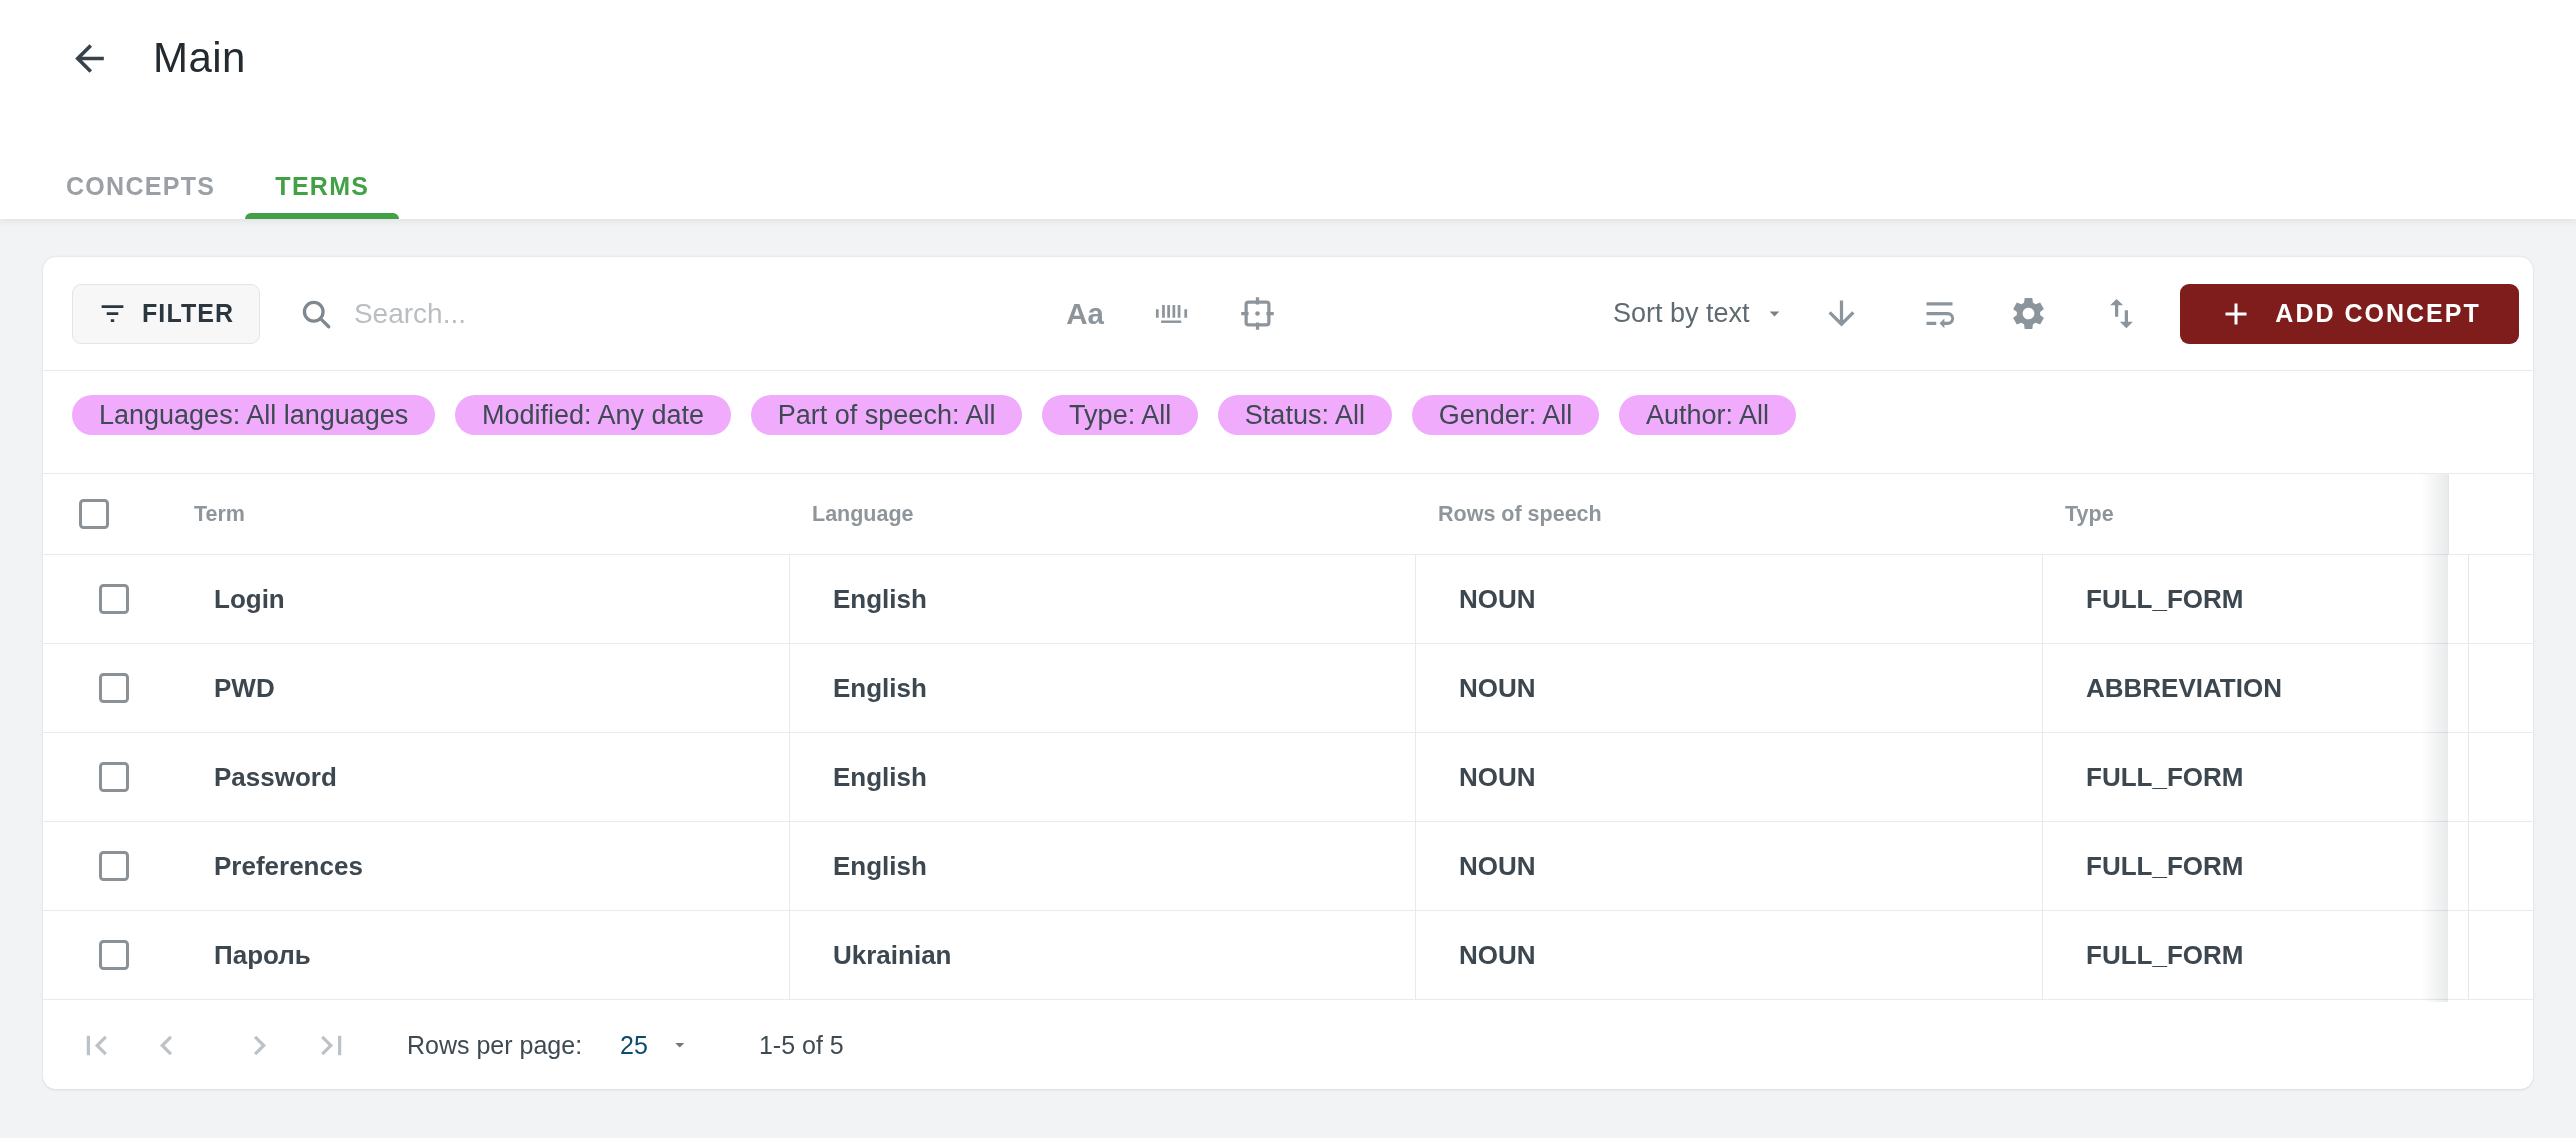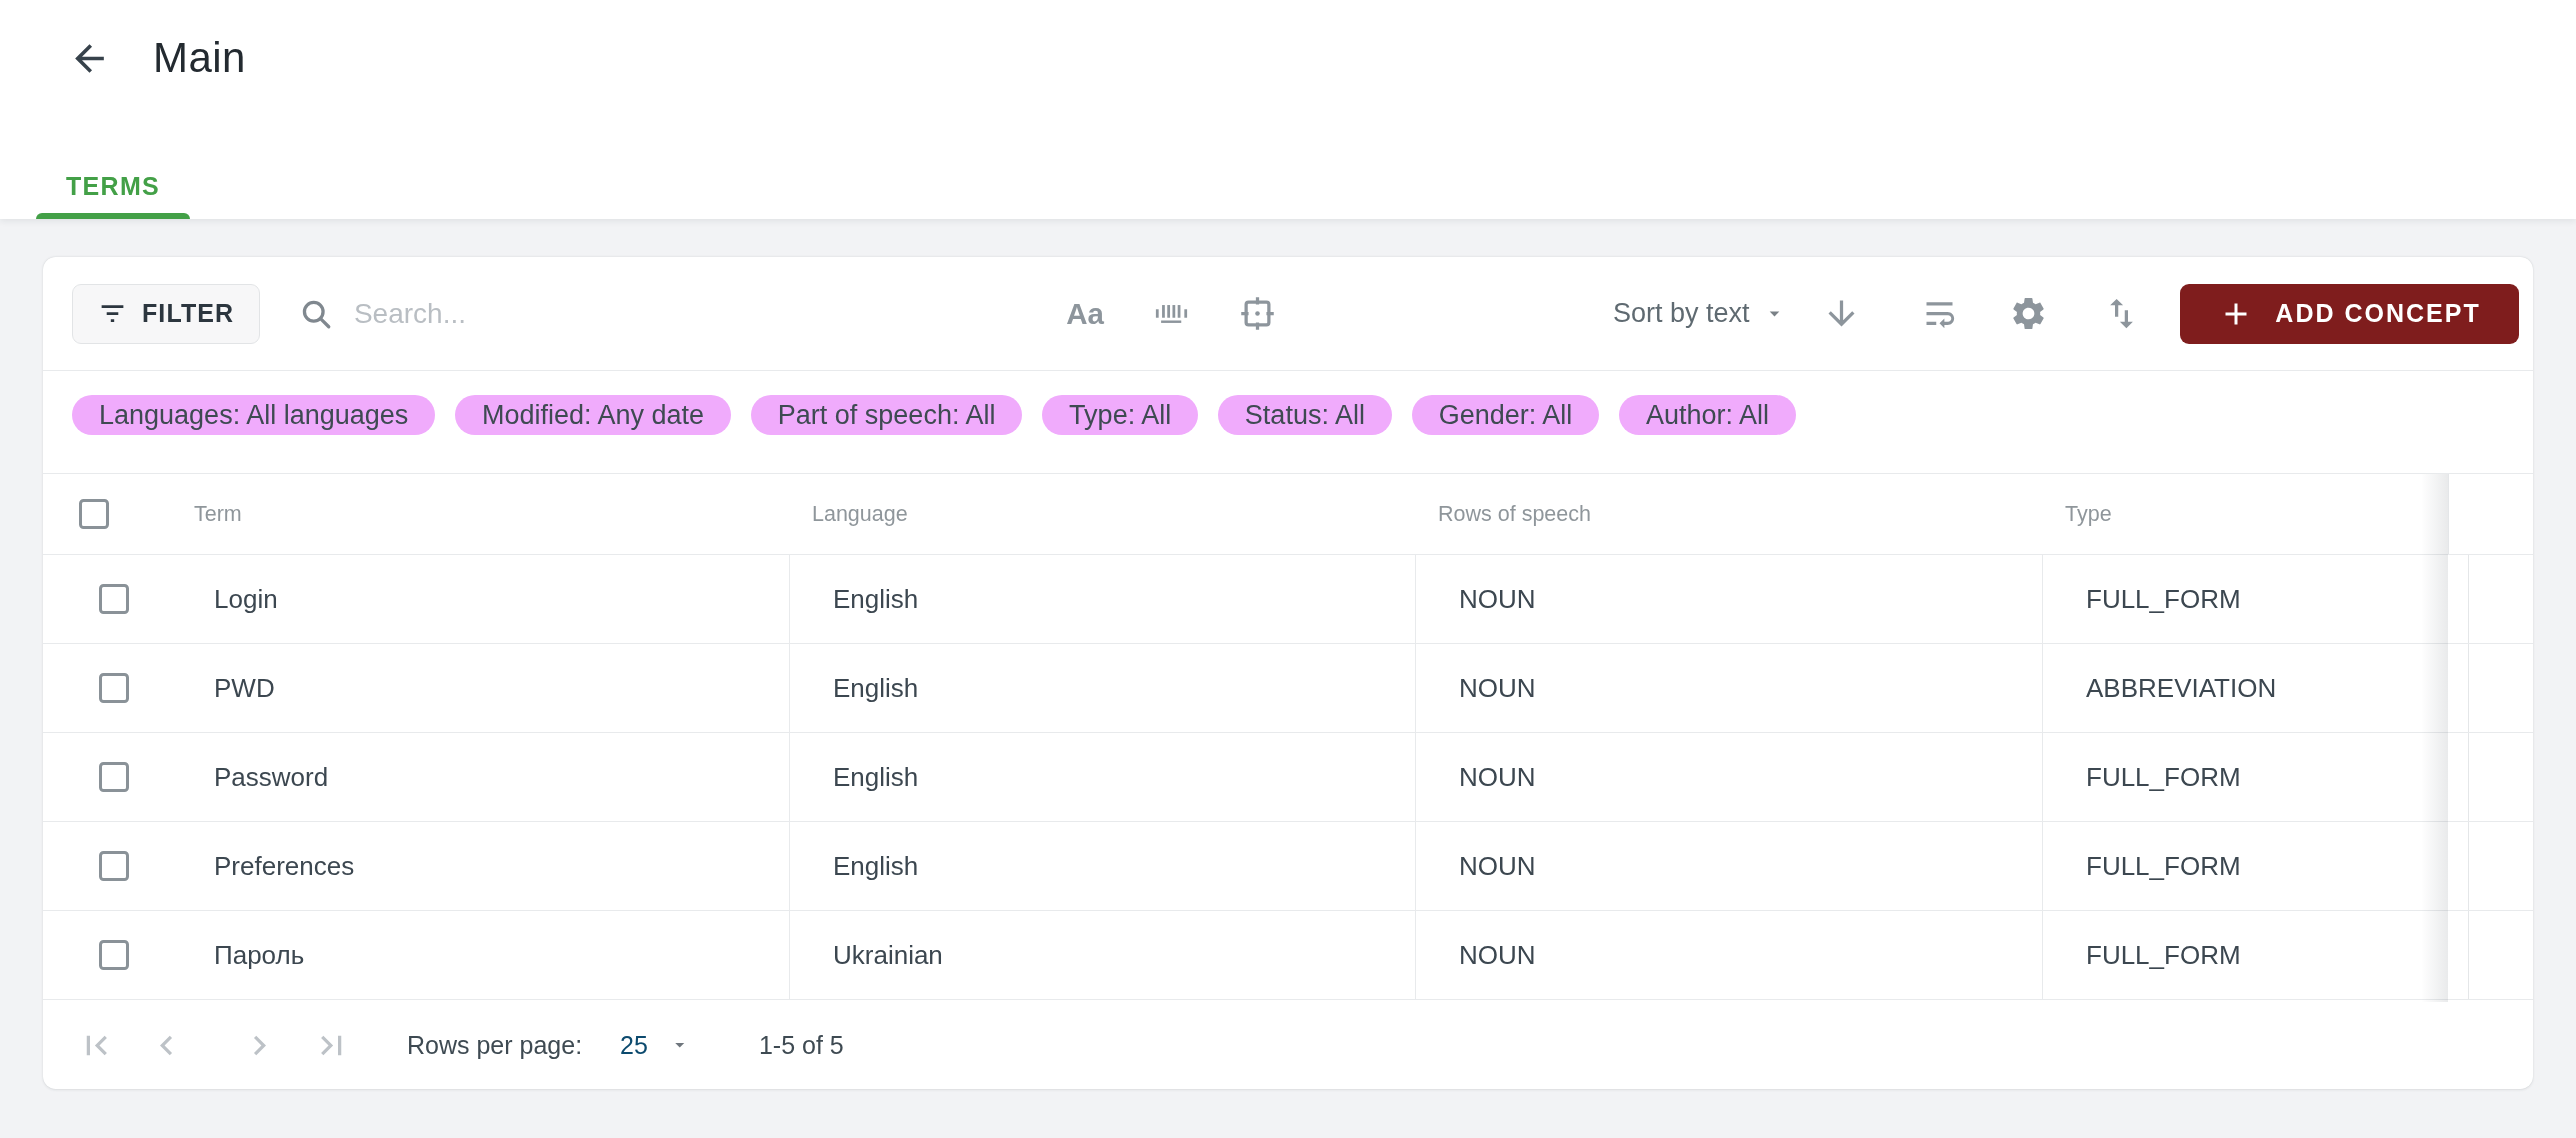--- a/index.html
+++ b/index.html
@@ -85,21 +85,21 @@
   .chips { padding:24px 29px; display:flex; gap:19.7px; border-bottom:0.9px solid #e8eaec; height:103px; }
   .chip {
     height:40px; padding:0 27px; border-radius:27px; background:#f0abfc;
     display:flex; align-items:center; font-size:27px; color:#3e4a52; cursor:pointer; white-space:nowrap;
   }
 
   
   .table { position:relative; height:528px; }
   .thead, .trow { display:grid; grid-template-columns:726px 626px 627px 426px 85px; }
   .thead { height:81px; border-bottom:0.9px solid #e8eaec; font-size:21.5px; color:#8f969b; }
-  .thead > div, .trow > div { display:flex; align-items:center; padding-left:43px; overflow:hidden; }
+  .thead > div, .trow > div { display:flex; align-items:center; padding-left:43px; overflow:hidden;font-weight:bold; }
   .cell-term { padding-left:36px !important; }
   .cell-term .term-text, .cell-term .col-label { margin-left:85px; }
   .trow { height:89px; border-bottom:0.9px solid #e8eaec; font-size:26px; color:#3c4750; background:#fff;padding-left:20px; }
   .trow .cell-lang, .trow .cell-pos, .trow .cell-type { border-left:0.9px solid #e8eaec; }
   .cell-pin { border-left:0.9px solid #e4e6e8; padding-left:0 !important; }
   .cb {
     width:30px; height:30px; border:3.6px solid #8a9298; border-radius:4.5px; background:#fff;
     flex:none; cursor:pointer; display:inline-block;
   }
   .pin-shadow {
@@ -124,20 +124,23 @@
   <header class="top">
     <div class="title-row">
       <button class="back-btn">
         <svg viewBox="0 0 24 24" fill="currentColor">
             <path d="M20 11H7.83l5.59-5.59L12 4l-8 8 8 8 1.41-1.41L7.83 13H20v-2z"></path>
           </svg>
       </button>
       <h1 class="title">Main</h1>
     </div>
     <nav class="tabs">
+      <button class="tab">
+        <span>CONCEPTS</span>
+      </button>
       <button class="tab active">
         <span>TERMS</span>
         <span class="tab-indicator"></span>
       </button>
     </nav>
   </header>
 
   <section class="card">
 
     <div class="toolbar">

